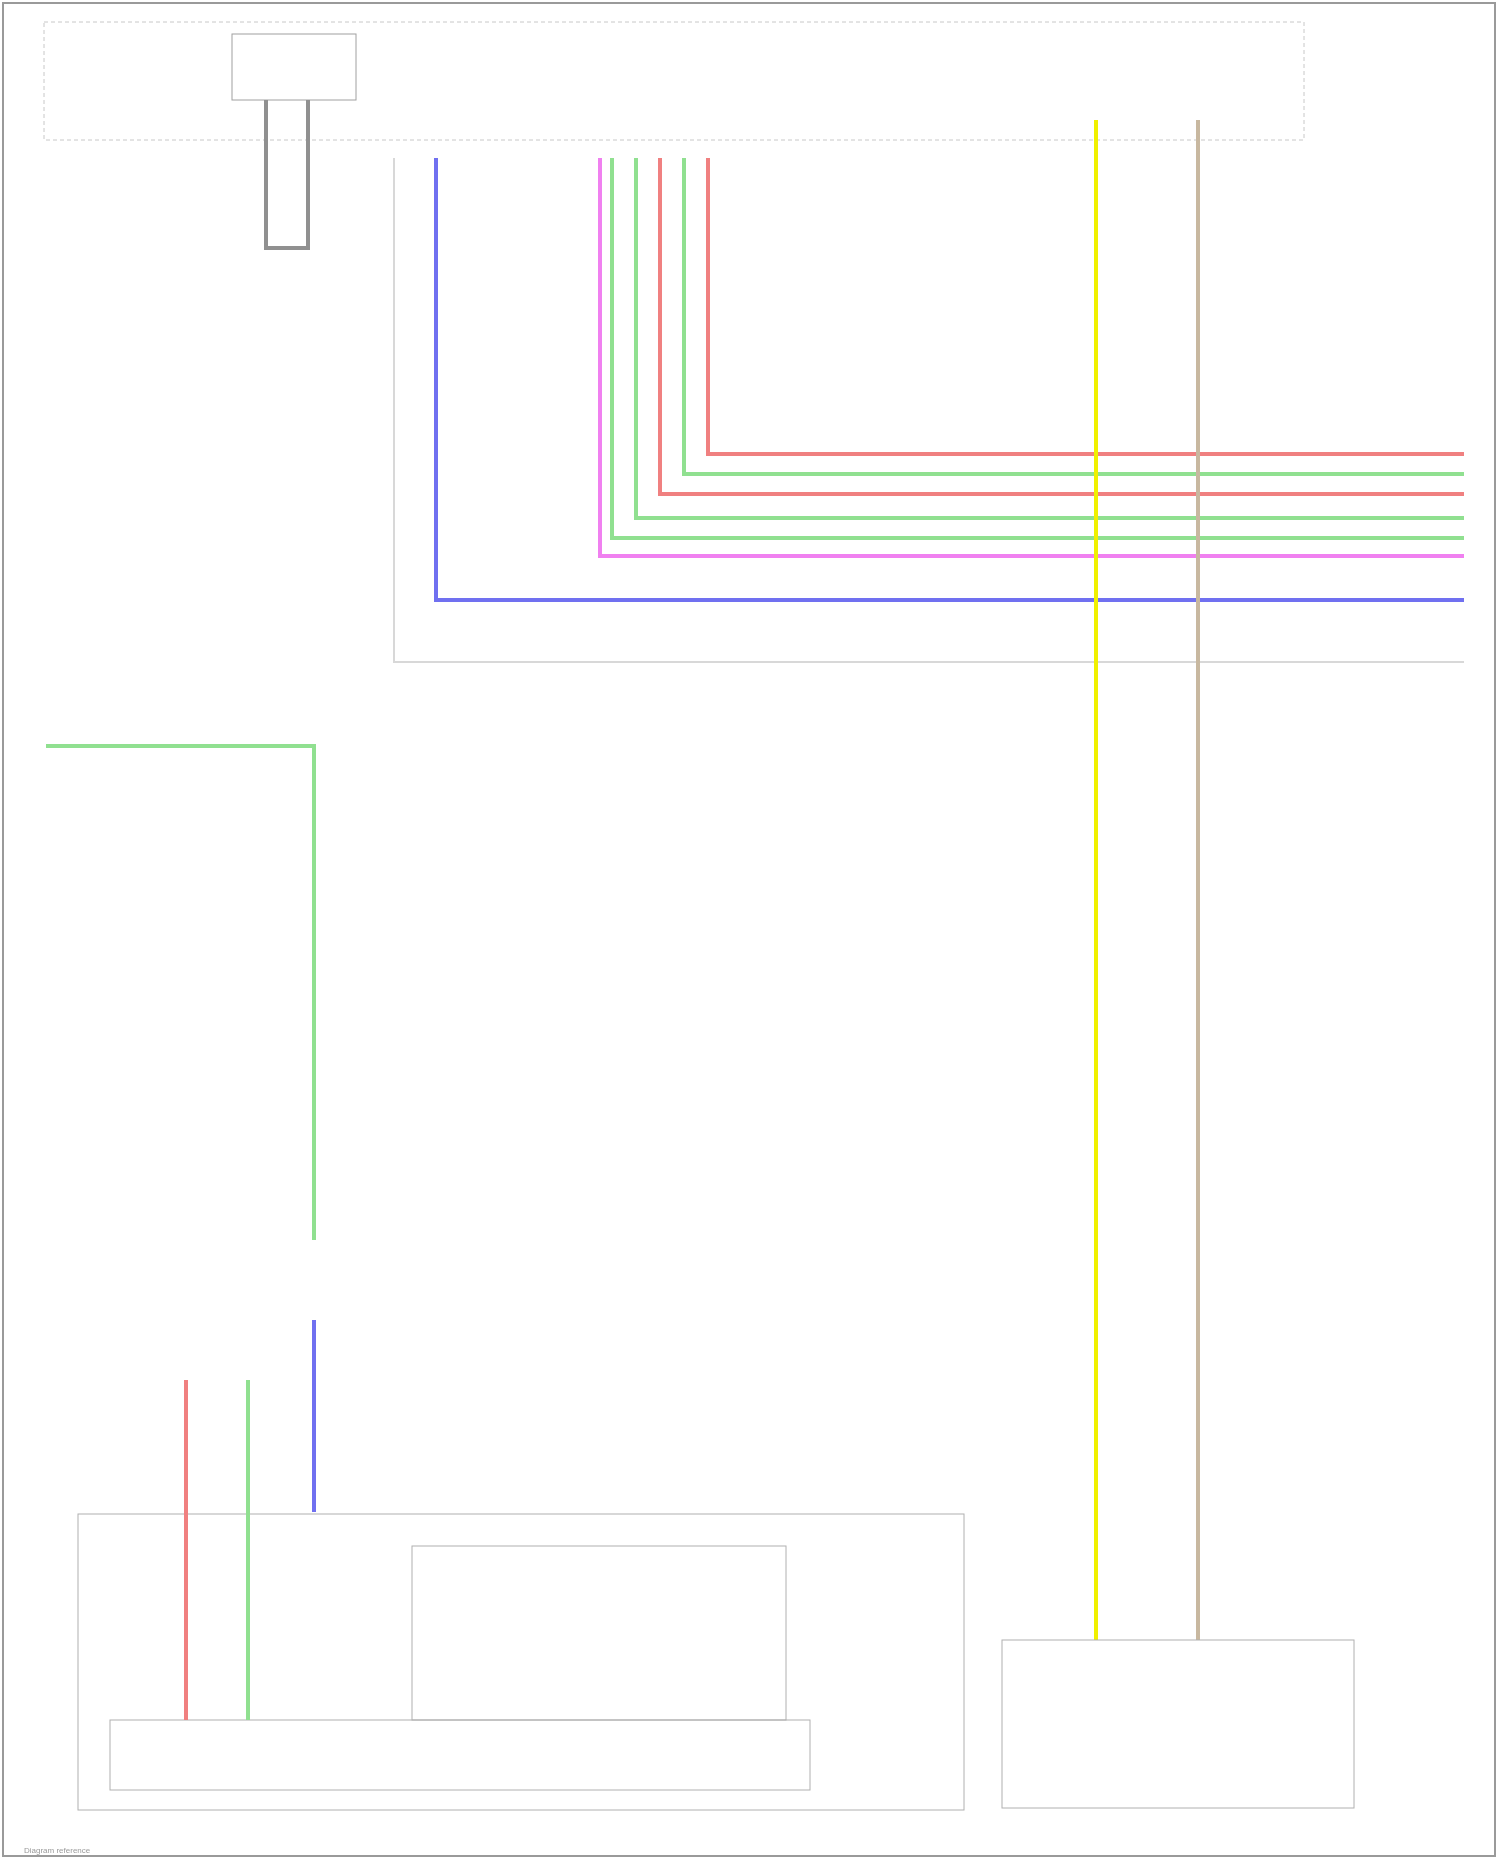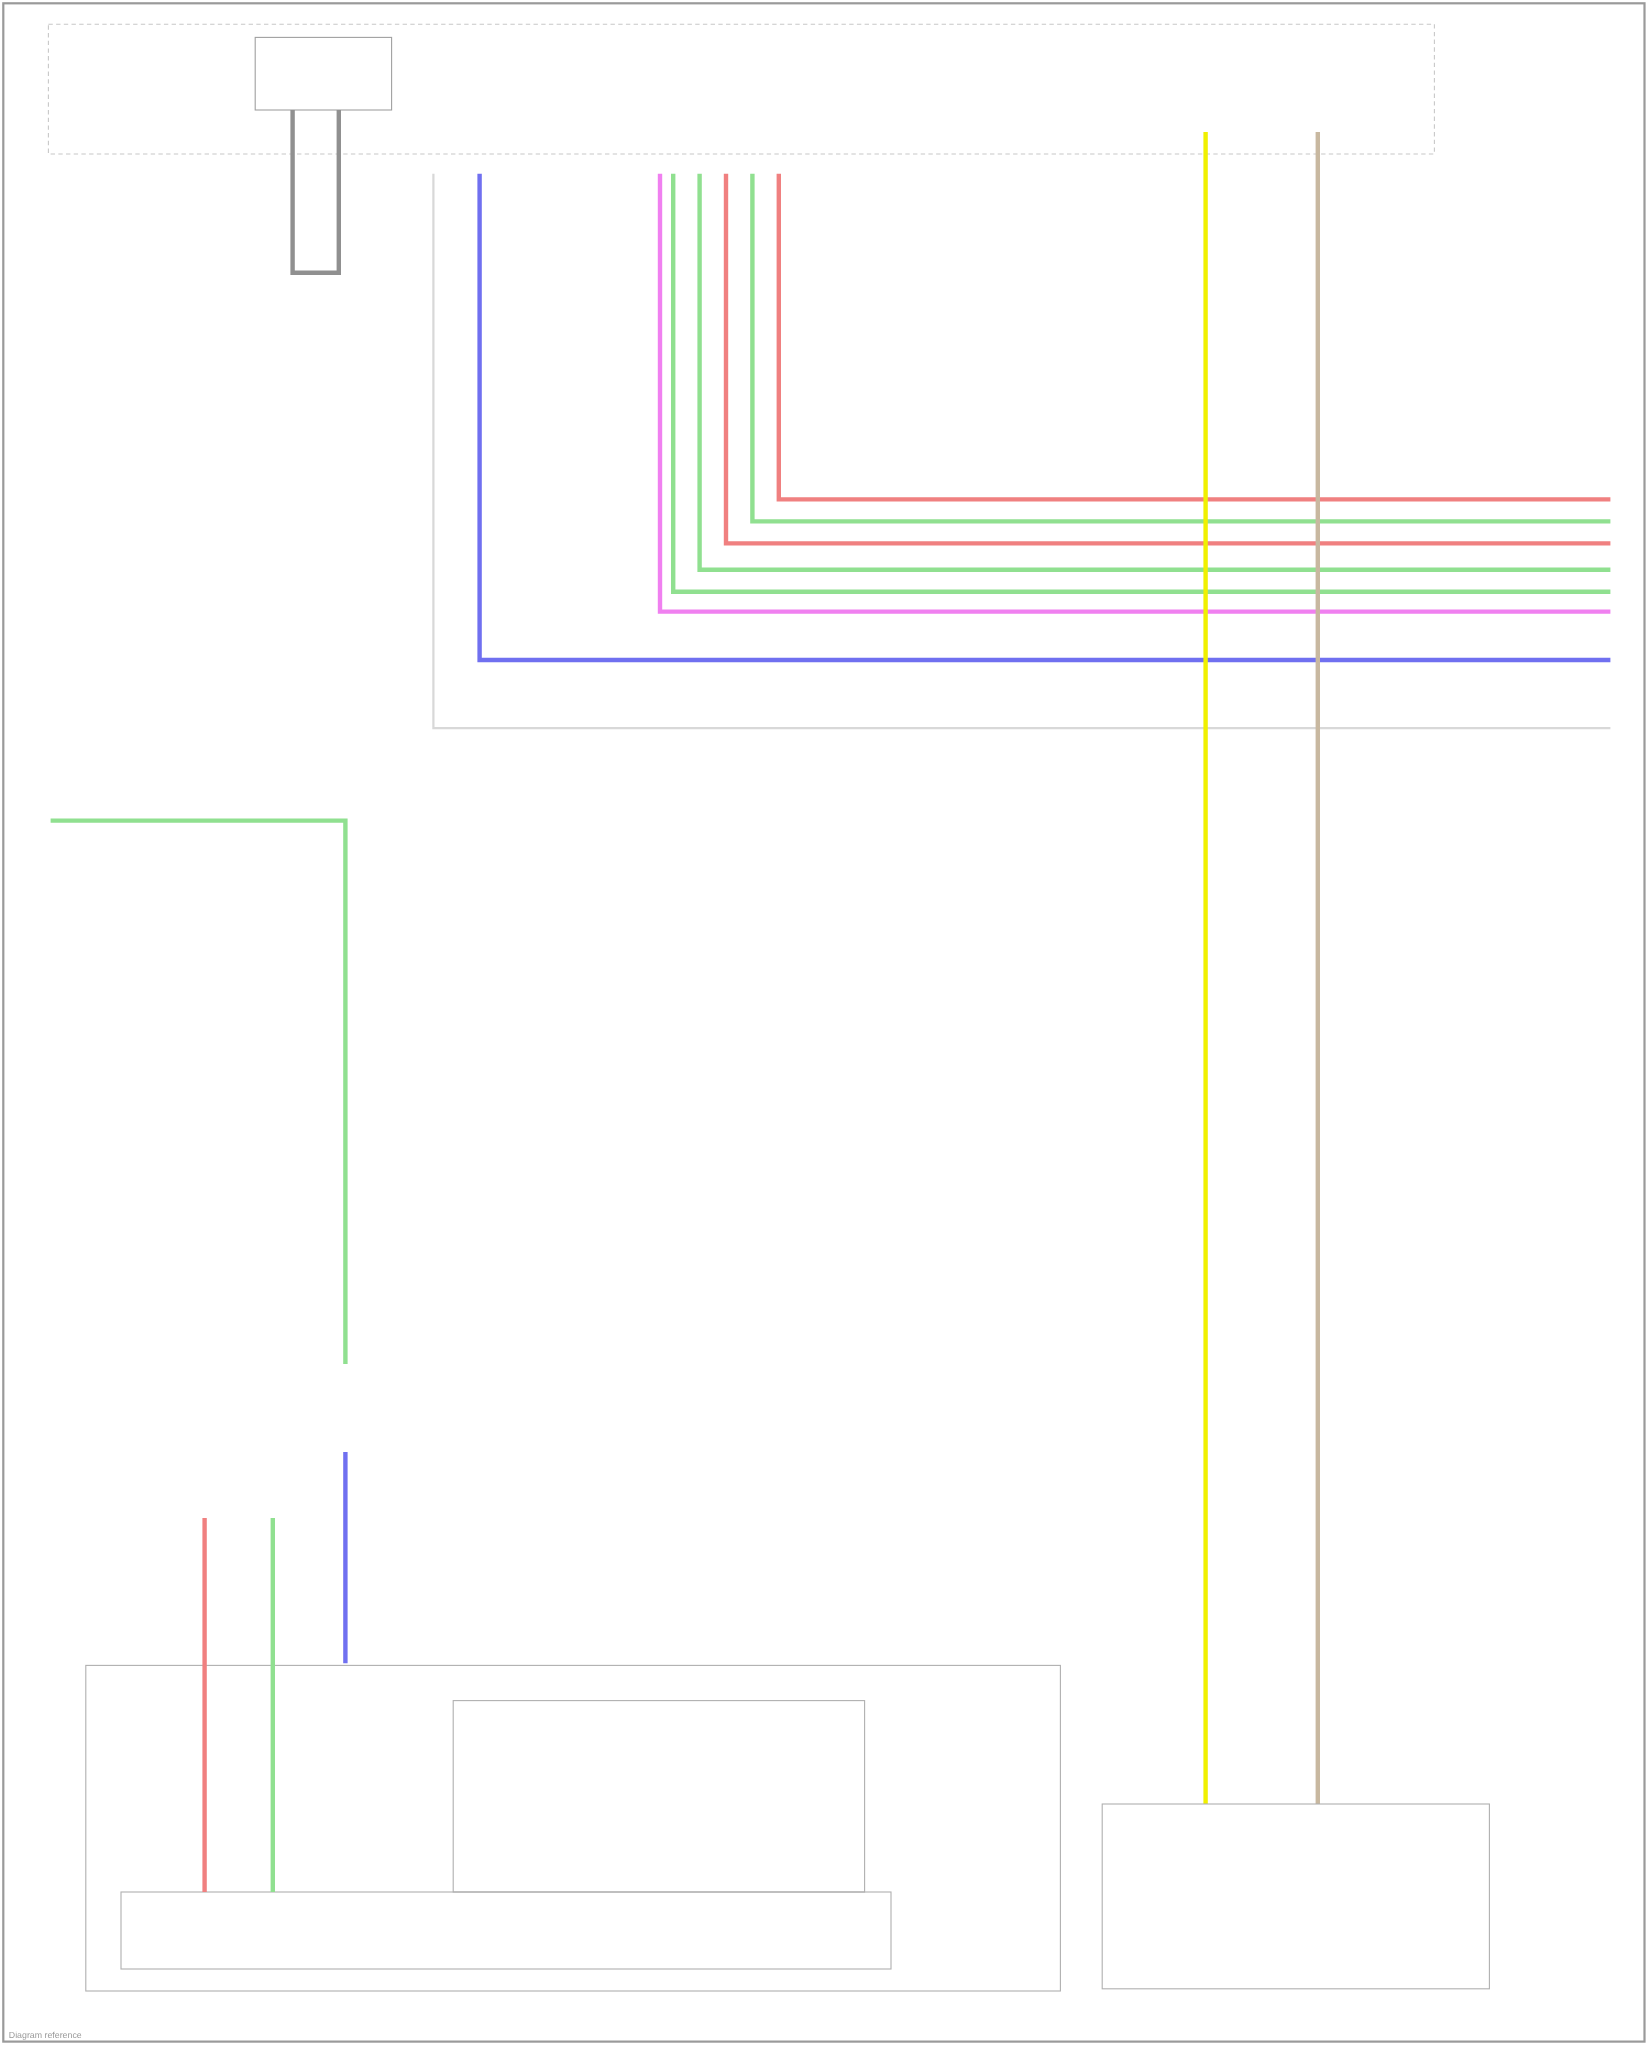--- a/index.html
+++ b/index.html
@@ -1,21 +1,21 @@
 <!DOCTYPE html>
 <html><head>
 <meta charset="utf-8">
 <style>
   html, body { margin: 0; padding: 0; background: #ffffff; }
   body { width: 1500px; height: 1861px; position: relative; overflow: hidden;
          font-family: "Liberation Sans", sans-serif; }
   .frame { position: absolute; left: 2px; top: 2px; width: 1494px; height: 1855px;
            border: 2px solid #9a9a9a; box-sizing: border-box; }
   svg.diagram { position: absolute; left: 0; top: 0; }
-  .footer { position: absolute; left: 8px; bottom: 6px; font-size: 8px; color: #9a9a9a; }
+  .footer { position: absolute; left: 24px; bottom: 6px; font-size: 8px; color: #9a9a9a; }
 </style>
 </head>
 <body>
 
 <div class="frame"></div>
 
 <svg class="diagram" width="1500" height="1861" viewBox="0 0 1500 1861">
 
   <rect x="44" y="22" width="1260" height="118" fill="none" stroke="#c8c8c8" stroke-dasharray="4 3"></rect>
   <rect x="232" y="34" width="124" height="66" fill="none" stroke="#a0a0a0"></rect>

